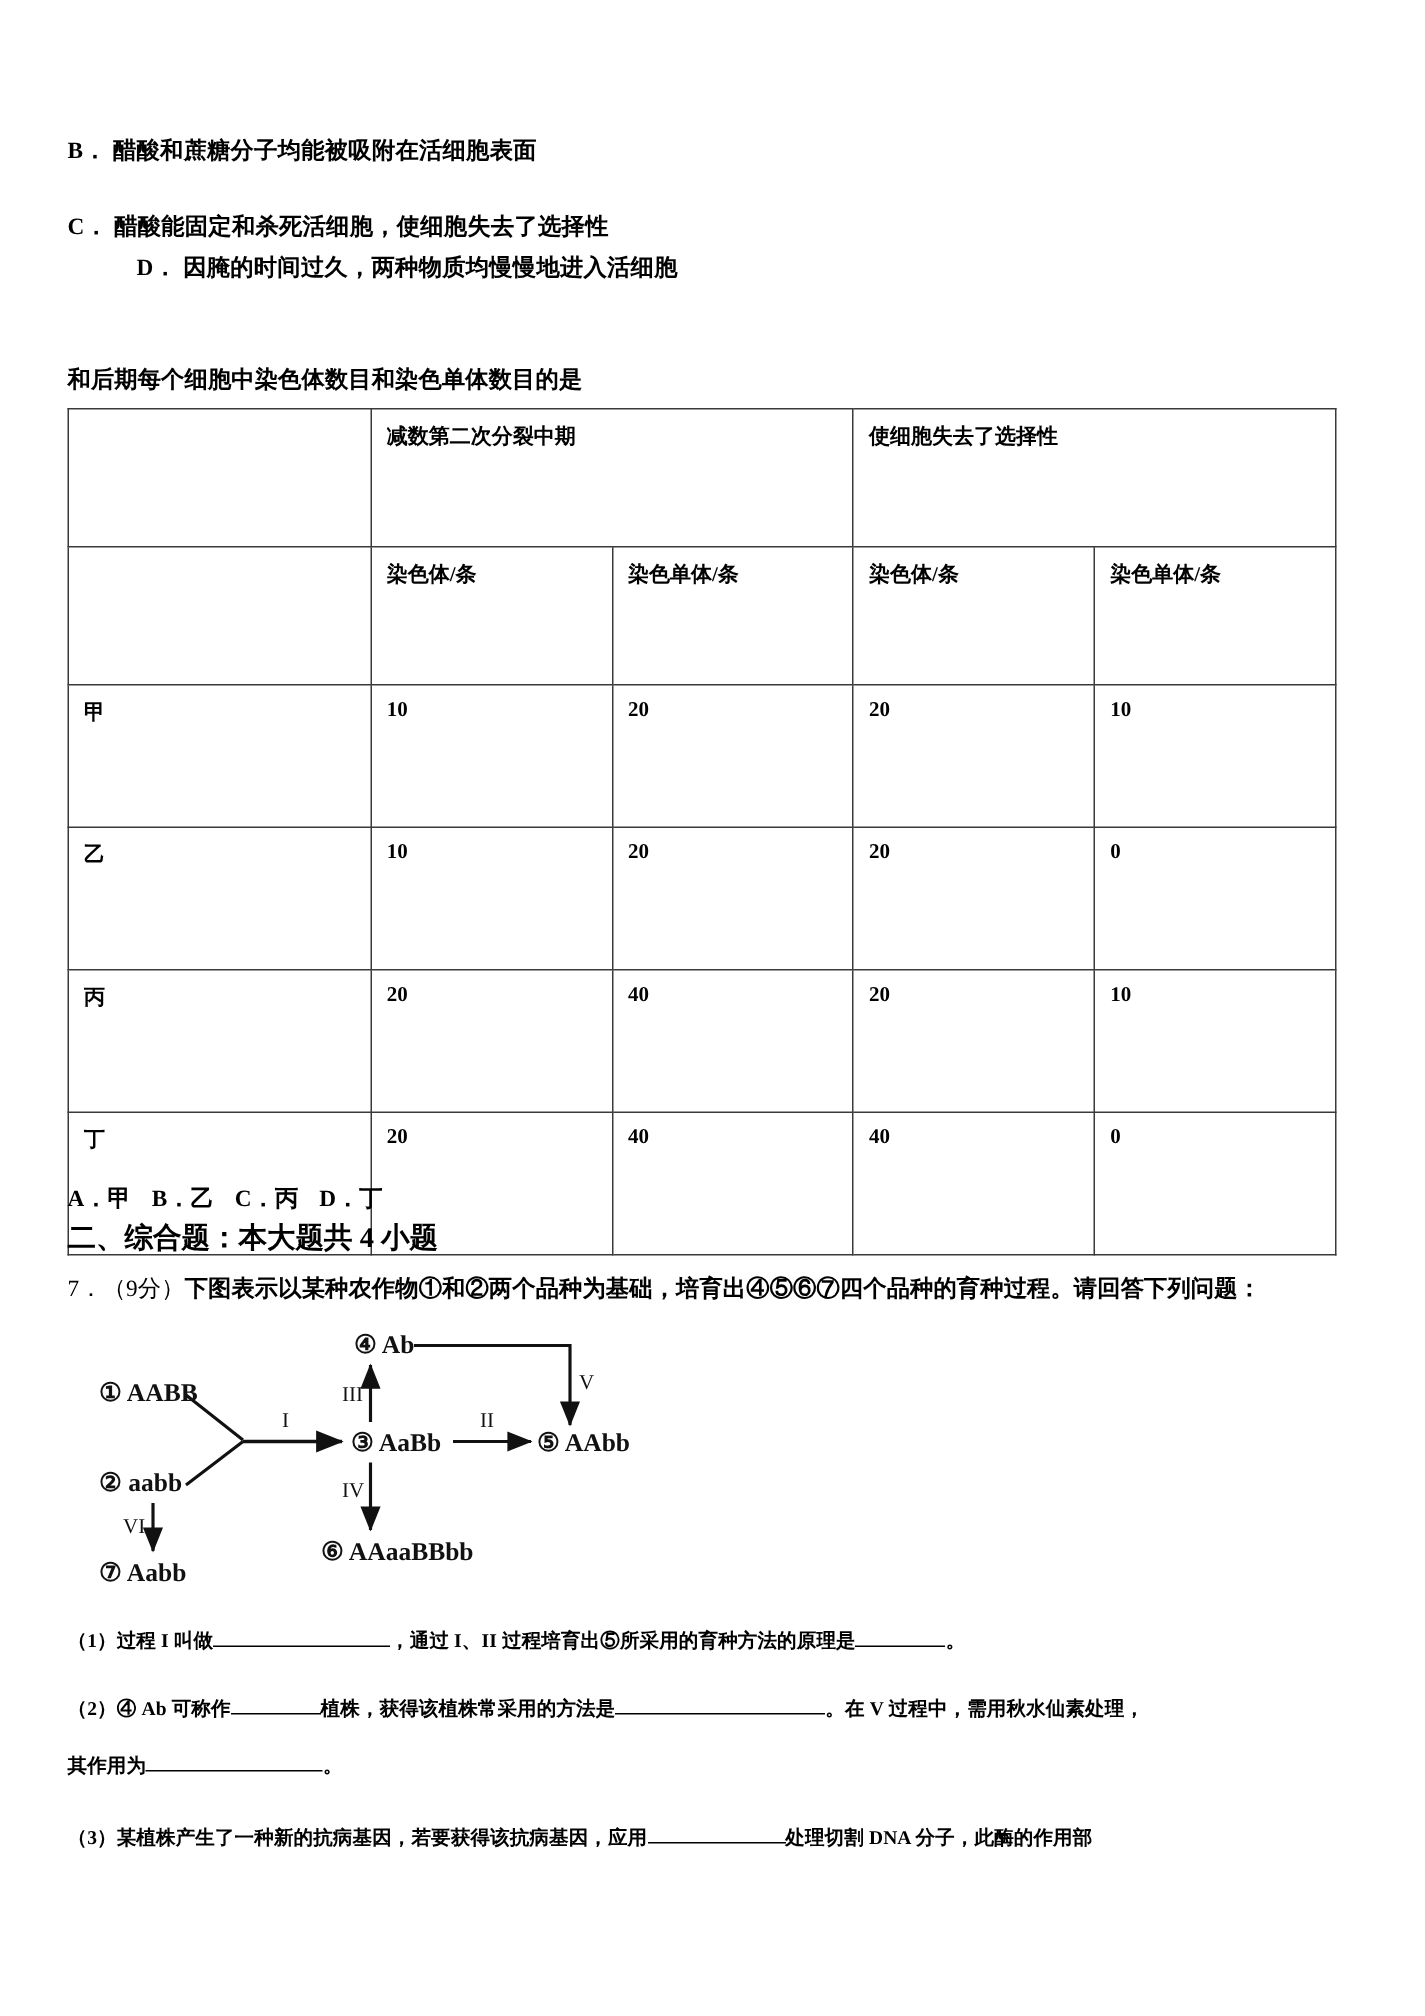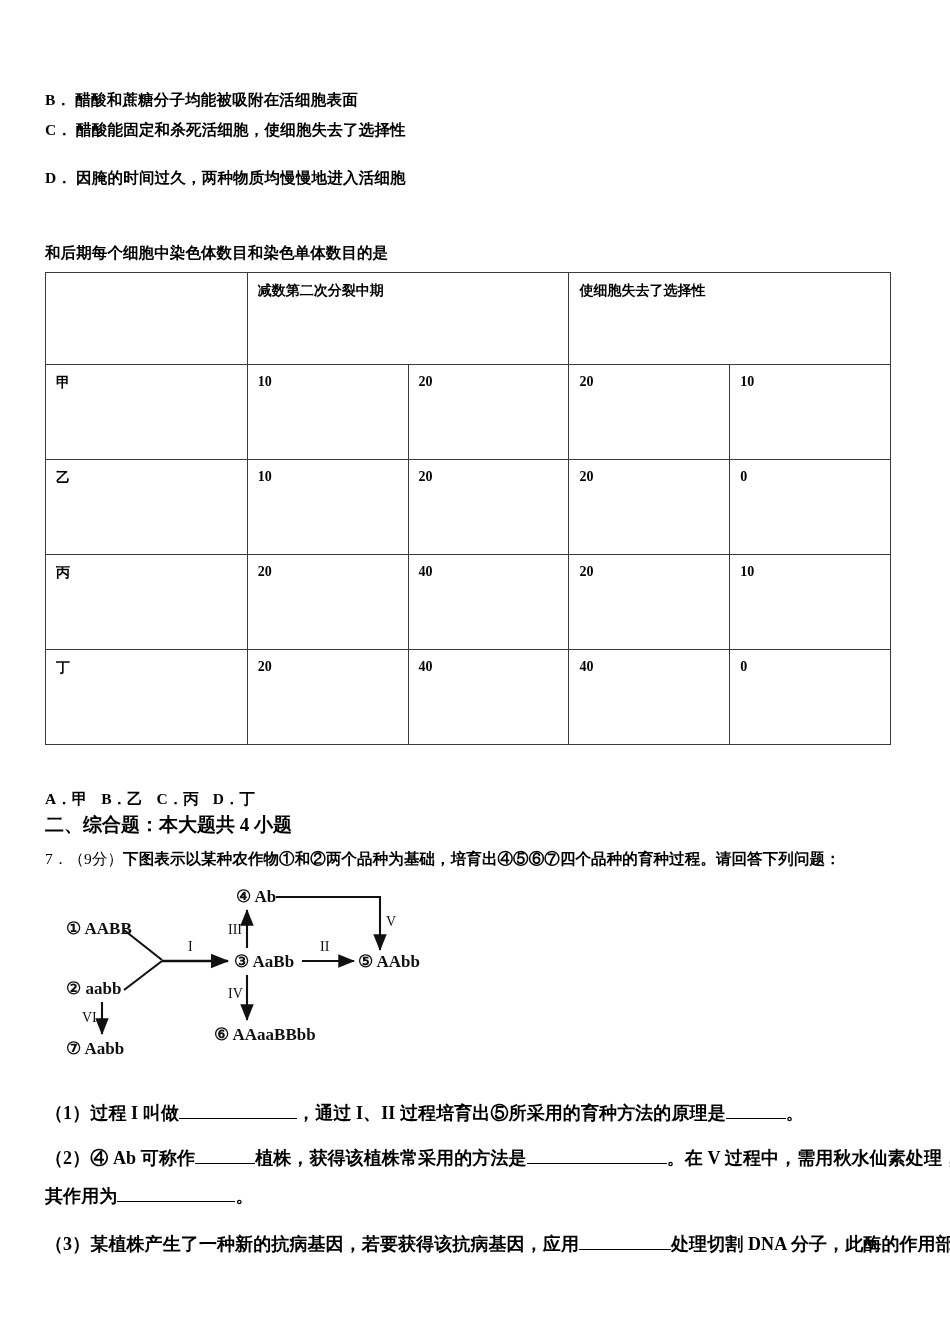--- a/index.html
+++ b/index.html
@@ -116,59 +116,65 @@
     left: 62px;
     top: 882px;
     width: 440px;
     height: 190px;
   }
   .diagram svg { display: block; }
 
   .fill-line {
     position: absolute;
     left: 45px;
-    font-size: 18px;
+    font-size: 13px;
     font-weight: bold;
     white-space: nowrap;
     letter-spacing: 0.1px;
-    margin-top: 16px;
   }
   .fill-line .u { display:inline-block; border-bottom: 1.4px solid #000; }
   .u-s  { width: 60px; }
   .u-m  { width: 92px; }
   .u-l  { width: 118px; }
   .u-xl { width: 140px; }
 </style>
 </head>
 <body>
 
 <div class="page">
 
   <div class="opt-line" style="top:90px;">
     <span class="lbl">B．</span><span>醋酸和蔗糖分子均能被吸附在活细胞表面</span>
   </div>
-  <div class="opt-line" style="top:120px;">
+  <div class="opt-line" style="top:141px;">
     <span class="lbl">C．</span><span>醋酸能固定和杀死活细胞，使细胞失去了选择性</span>
   </div>
-  <div class="opt-line" style="top:168px;">
+  <div class="opt-line" style="top:168px;margin-left:46px;">
     <span class="lbl">D．</span><span>因腌的时间过久，两种物质均慢慢地进入活细胞</span>
   </div>
 
   <div class="qline" style="top:243px;">
     <span>和后期每个细胞中染色体数目和染色单体数目的是</span>
   </div>
 
   <div class="tbl-wrap">
     <table class="gt">
       <tbody>
           <tr class="r-head">
         <td class="c0"></td>
         <td class="c1 hd-txt" colspan="2">减数第二次分裂中期</td>
         <td class="c3 hd-txt" colspan="2">使细胞失去了选择性</td>
       </tr>
+      <tr class="r-sub">
+        <td class="c0"></td>
+        <td class="c1 sub-txt">染色体/条</td>
+        <td class="c2 sub-txt">染色单体/条</td>
+        <td class="c3 sub-txt">染色体/条</td>
+        <td class="c4 sub-txt">染色单体/条</td>
+      </tr>
 
       <tr class="r-data">
         <td class="c0 row-name">甲</td>
         <td class="c1 cellnum">10</td>
         <td class="c2 cellnum">20</td>
         <td class="c3 cellnum">20</td>
         <td class="c4 cellnum">10</td>
       </tr>
       <tr class="r-data">
         <td class="c0 row-name">乙</td>

